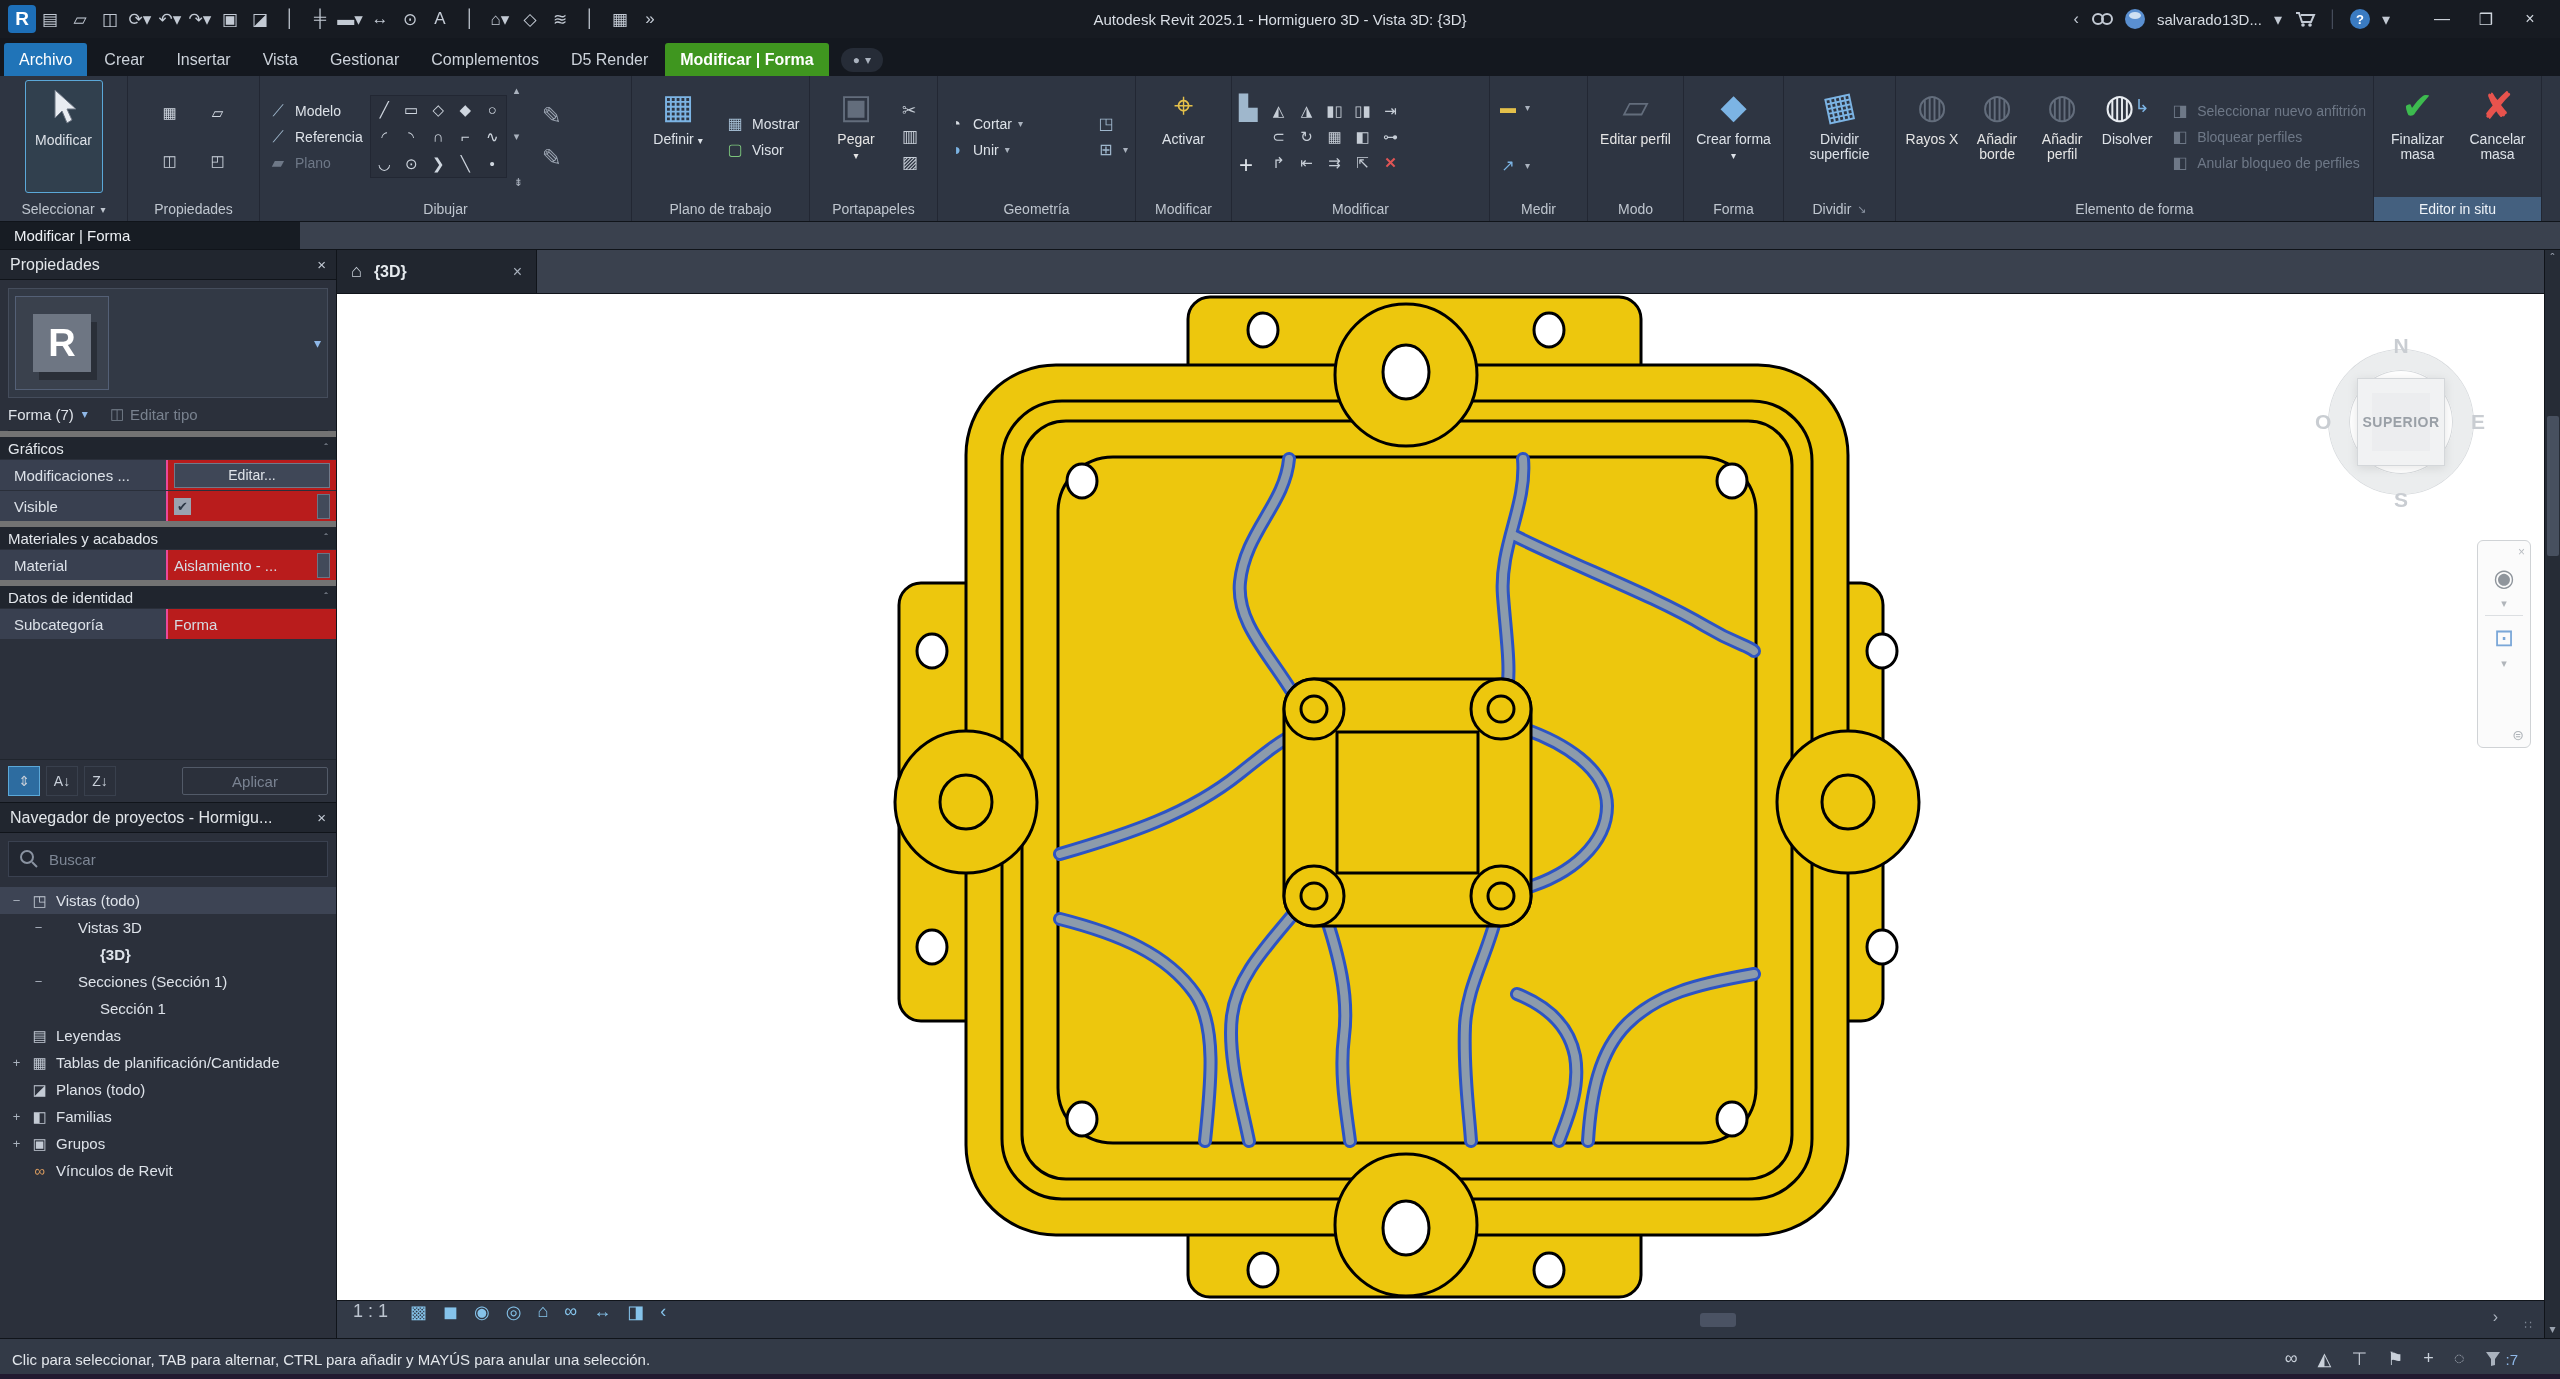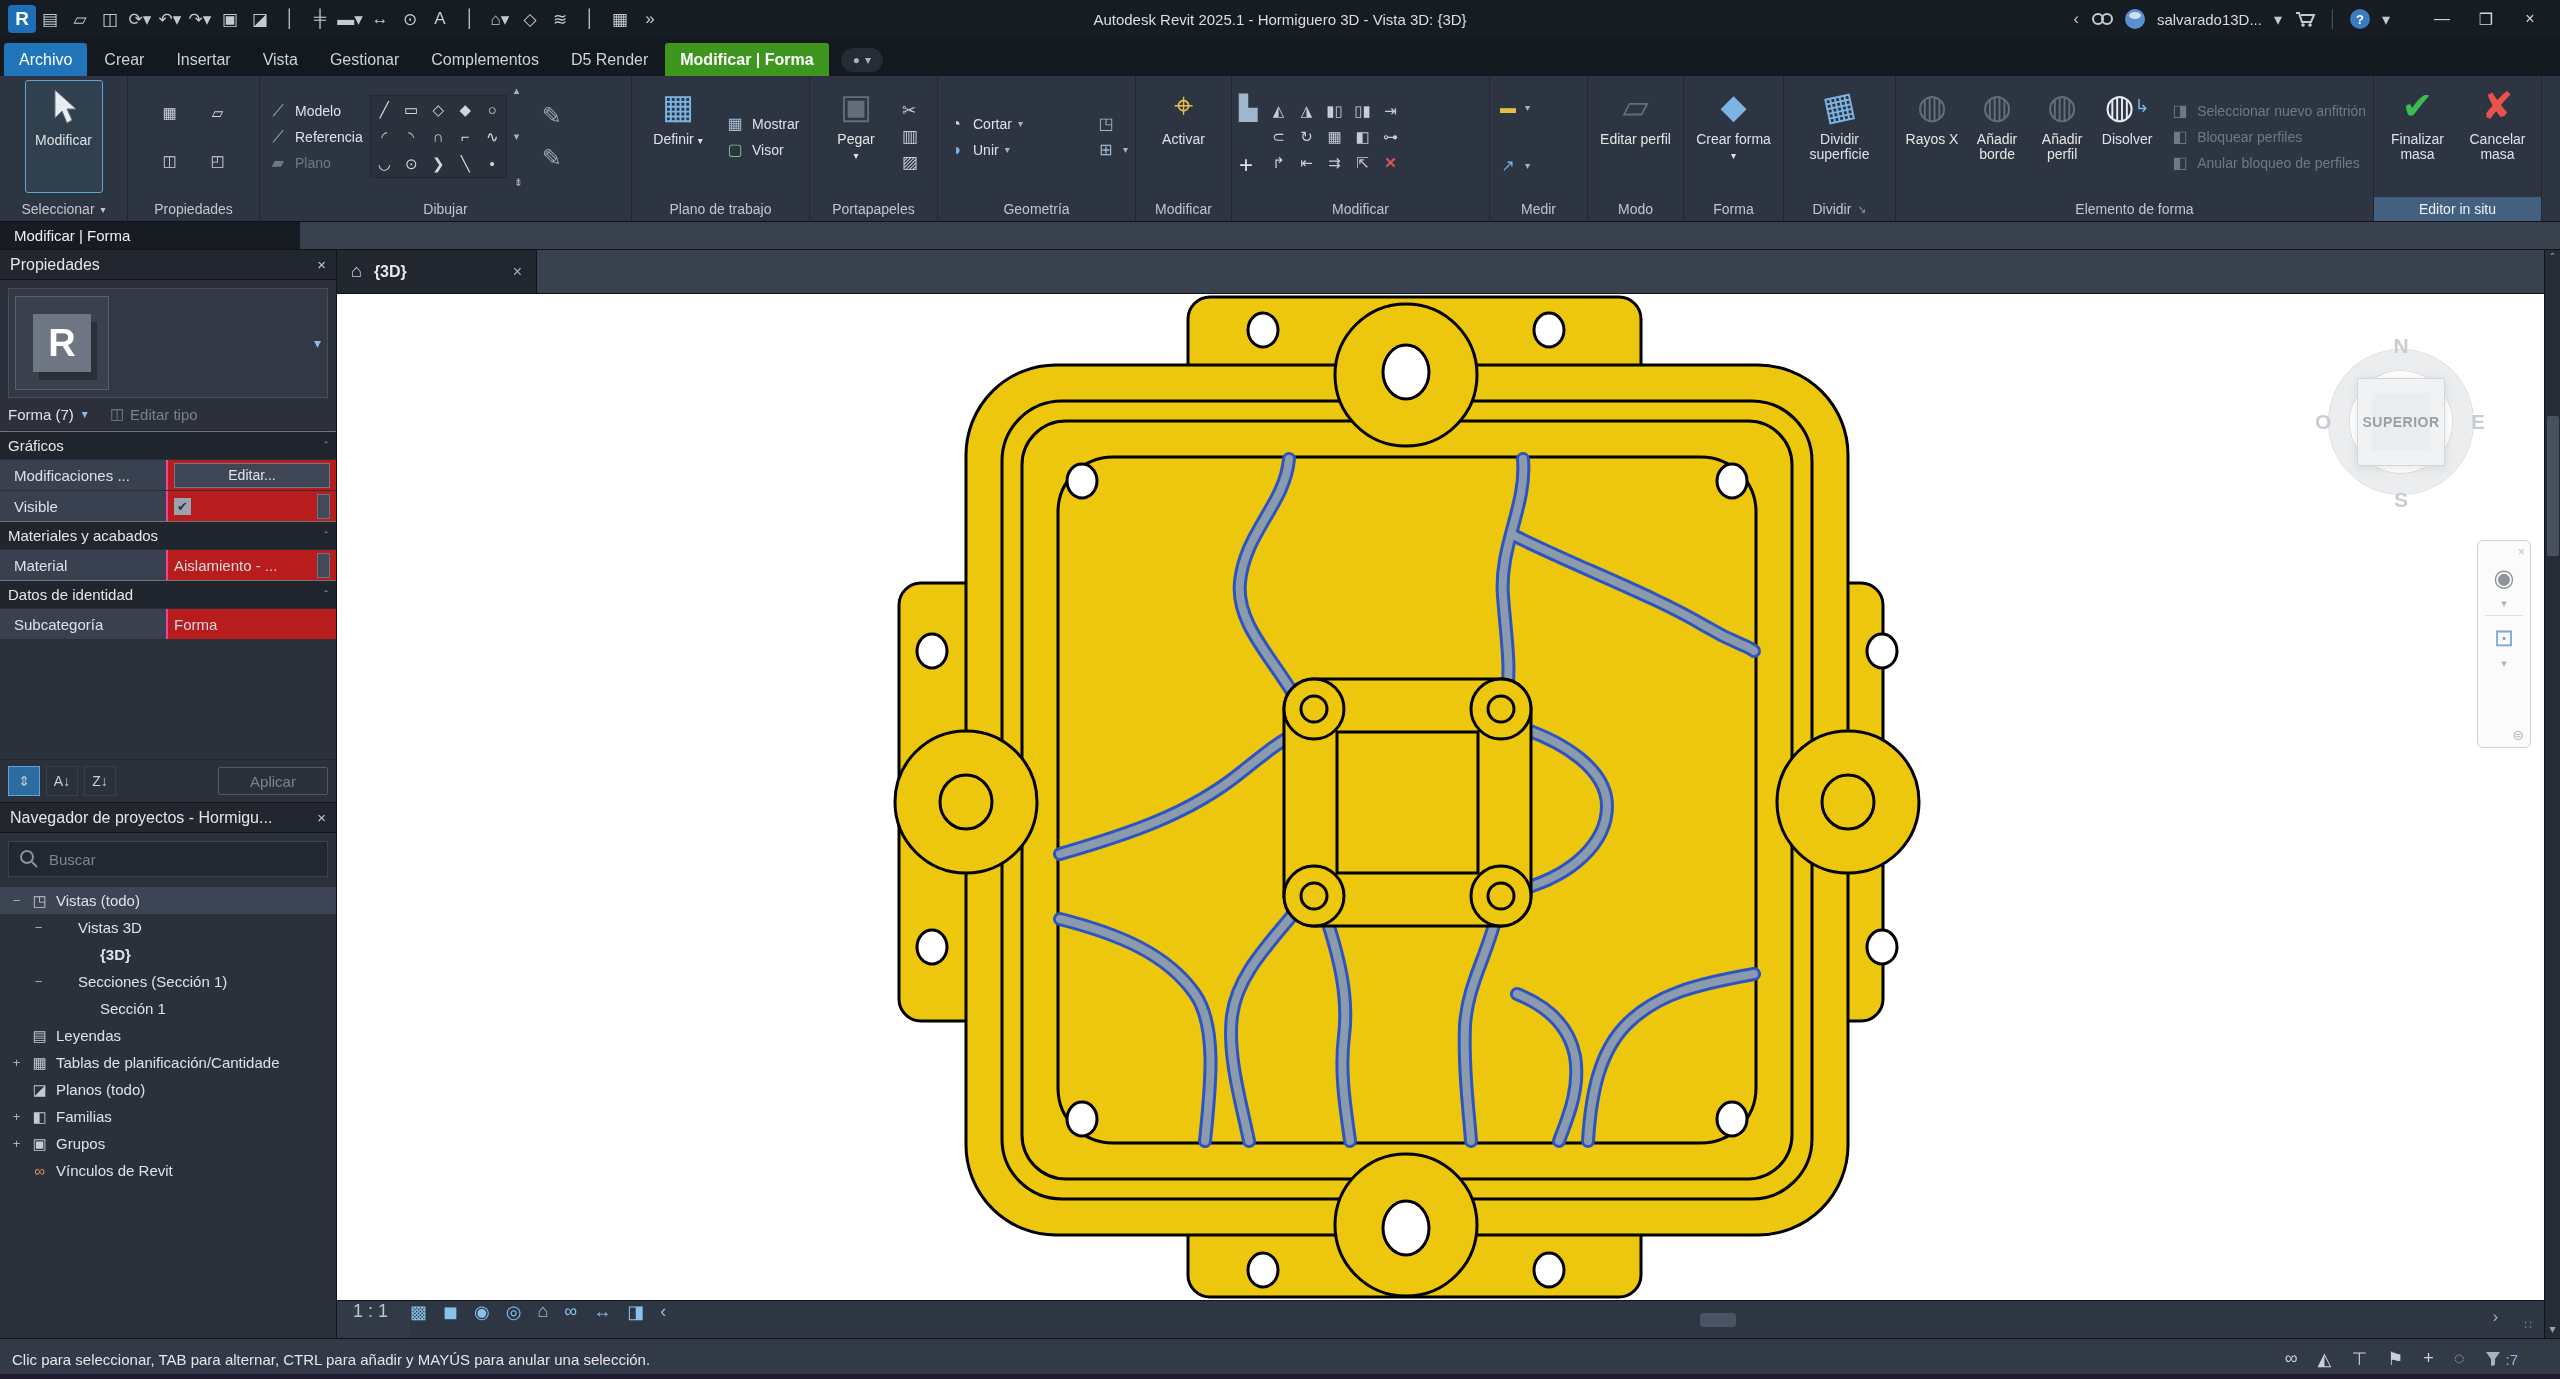--- a/index.html
+++ b/index.html
@@ -66,32 +66,32 @@
   .phead{height:30px;background:#21262f;display:flex;align-items:center;padding:0 10px;font-size:16px;color:#e2e6ea;border-bottom:1px solid #10141a;flex:0 0 auto}
   .phead .x{margin-left:auto;color:#c3cad4;font-size:15px}
   .props{height:552px;display:flex;flex-direction:column}
   .typesel{height:110px;margin:8px 8px 0;background:#323945;border:1px solid #454d5c;display:flex;align-items:center;padding:6px;gap:8px}
   .rthumb{width:94px;height:94px;background:#3a414d;border:1px solid #546076;display:flex;align-items:center;justify-content:center}
   .rcube{width:58px;height:58px;background:#6e7683;color:#fff;font-size:38px;font-weight:bold;display:flex;align-items:center;justify-content:center;box-shadow:6px 8px 0 #2a2f38}
   .typesel .chev{margin-left:auto;color:#8fb8e8;font-size:14px}
   .typerow{height:33px;margin:0 8px;display:flex;align-items:center;font-size:15px;color:#dfe3e9;gap:8px;border-bottom:1px solid #20252d}
   .typerow .et{color:#79828f;display:flex;gap:6px;align-items:center;margin-left:14px}
   .grid{font-size:15px}
-  .sect{height:28px;background:#20252e;display:flex;align-items:center;padding:0 8px;color:#e3e7ec;border-top:1px solid #737373}
+  .sect{height:28px;background:#20252e;display:flex;align-items:center;padding:0 8px;color:#e3e7ec;border-top:6px solid #737373}
   .sect .chev{margin-left:auto;color:#9aa2ae;font-size:11px}
   .prow{height:31px;display:flex;border-top:1px solid #2a2f3a}
   .plab{width:168px;padding-left:14px;display:flex;align-items:center;color:#dce1e8;background:#394050;border-right:2px solid #ec4899}
   .pval{flex:1;display:flex;align-items:center;padding:0 6px;background:#b91c1c;gap:4px}
   .editbtn{flex:1;border:1px solid #717a8a;background:#3f4757;color:#dfe3e9;display:flex;align-items:center;justify-content:center;height:25px;font-size:14px}
   .thin{width:13px;height:25px;border:1px solid #6b7484;background:#424a5a;margin-left:auto}
   .cb{width:17px;height:17px;background:#9aa3b0;display:flex;align-items:center;justify-content:center;color:#2b3644;font-size:13px}
   .props-bottom{margin-top:auto;display:flex;align-items:center;padding:6px 8px;gap:6px;border-top:1px solid #20252d}
   .sbtn{width:32px;height:30px;border:1px solid #39404d;display:flex;align-items:center;justify-content:center;color:#c8cfd9;font-size:14px}
   .sbtn.on{background:#2d6ca0;border-color:#5ba8d8}
-  .applybtn{margin-left:auto;width:110px;height:28px;border:1px solid #525a68;color:#7a8392;display:flex;align-items:center;justify-content:center;border-radius:2px;font-size:15px}
+  .applybtn{margin-left:auto;width:146px;height:28px;border:1px solid #525a68;color:#7a8392;display:flex;align-items:center;justify-content:center;border-radius:2px;font-size:15px}
 
   .browser{flex:1;display:flex;flex-direction:column;border-top:1px solid #10141a}
   .search{margin:8px;height:36px;background:#222731;border:1px solid #3a4150;display:flex;align-items:center;padding:0 10px;gap:10px;flex:0 0 auto}
   .search svg{flex:0 0 auto}
   .search input{flex:1;background:transparent;border:none;color:#dfe3e9;font-size:15px;outline:none}
   .search input::placeholder{color:#7d8694}
   .tree{flex:1;overflow:hidden;font-size:15px;color:#dde2e9;padding-top:2px}
   .trow{height:27px;display:flex;align-items:center;gap:7px;white-space:nowrap}
   .trow.sel{background:#3d4454}
   .tex{width:13px;color:#aab2be;font-size:13px;text-align:center;flex:0 0 auto}

